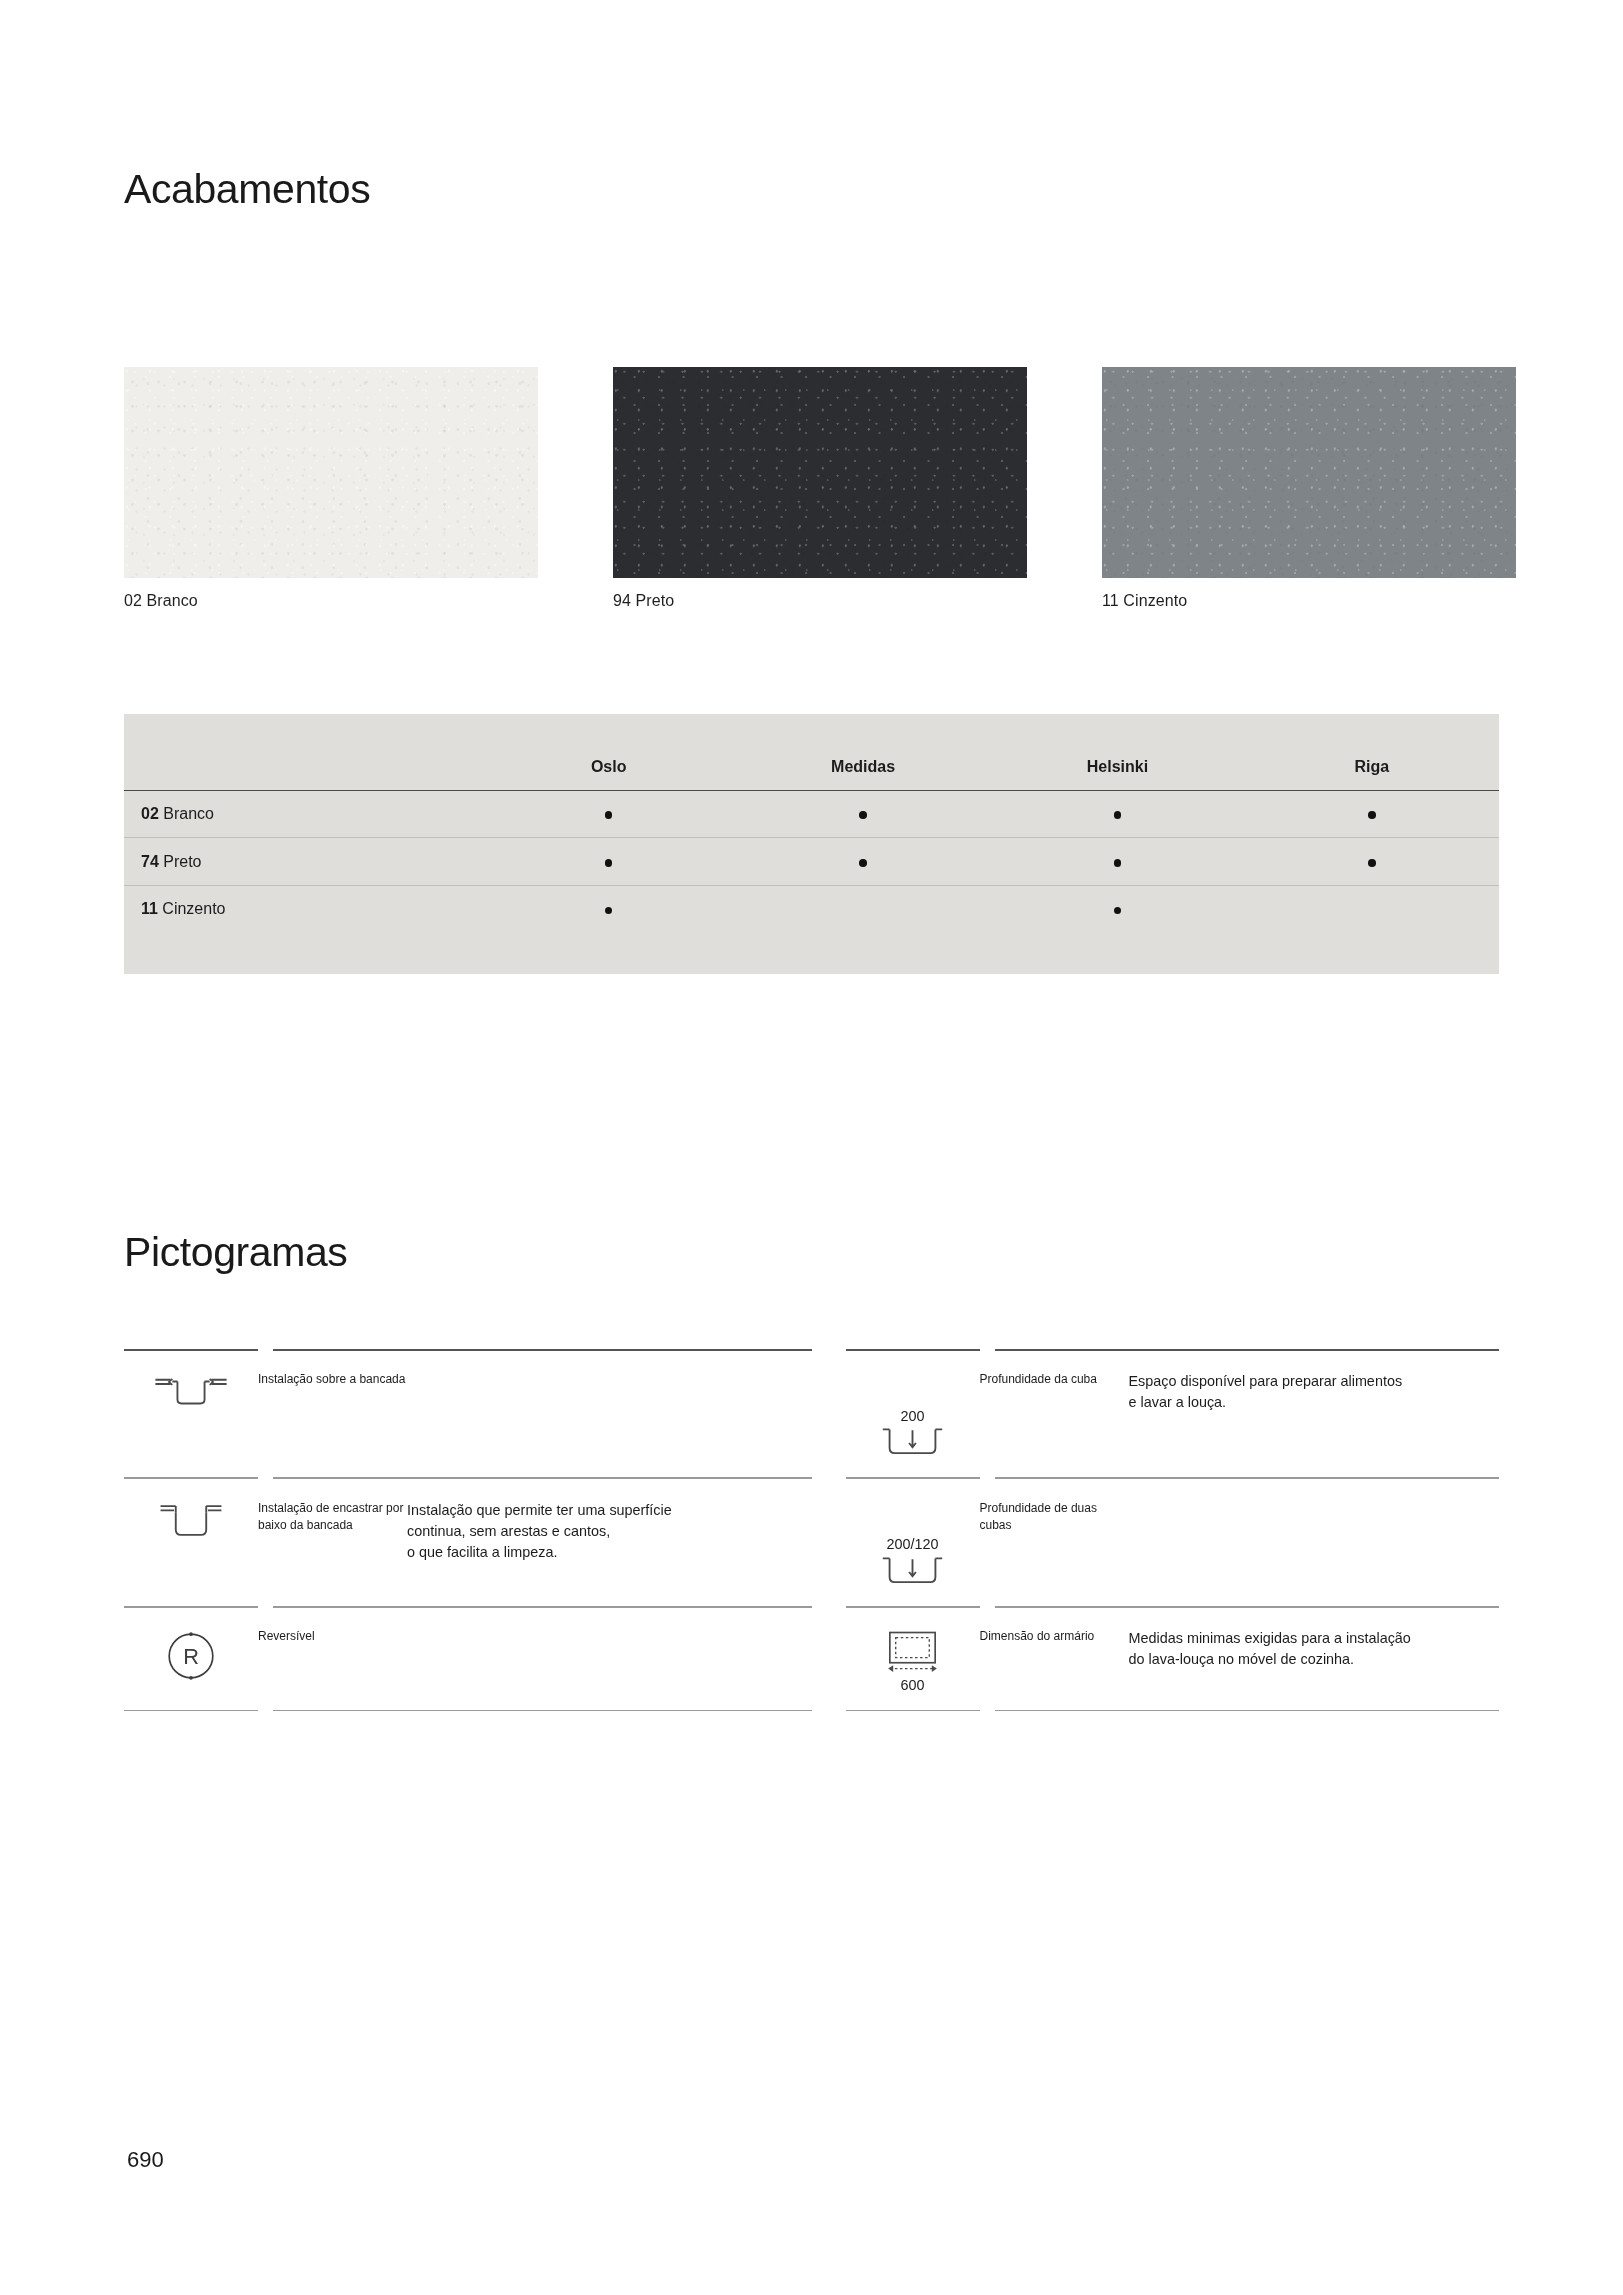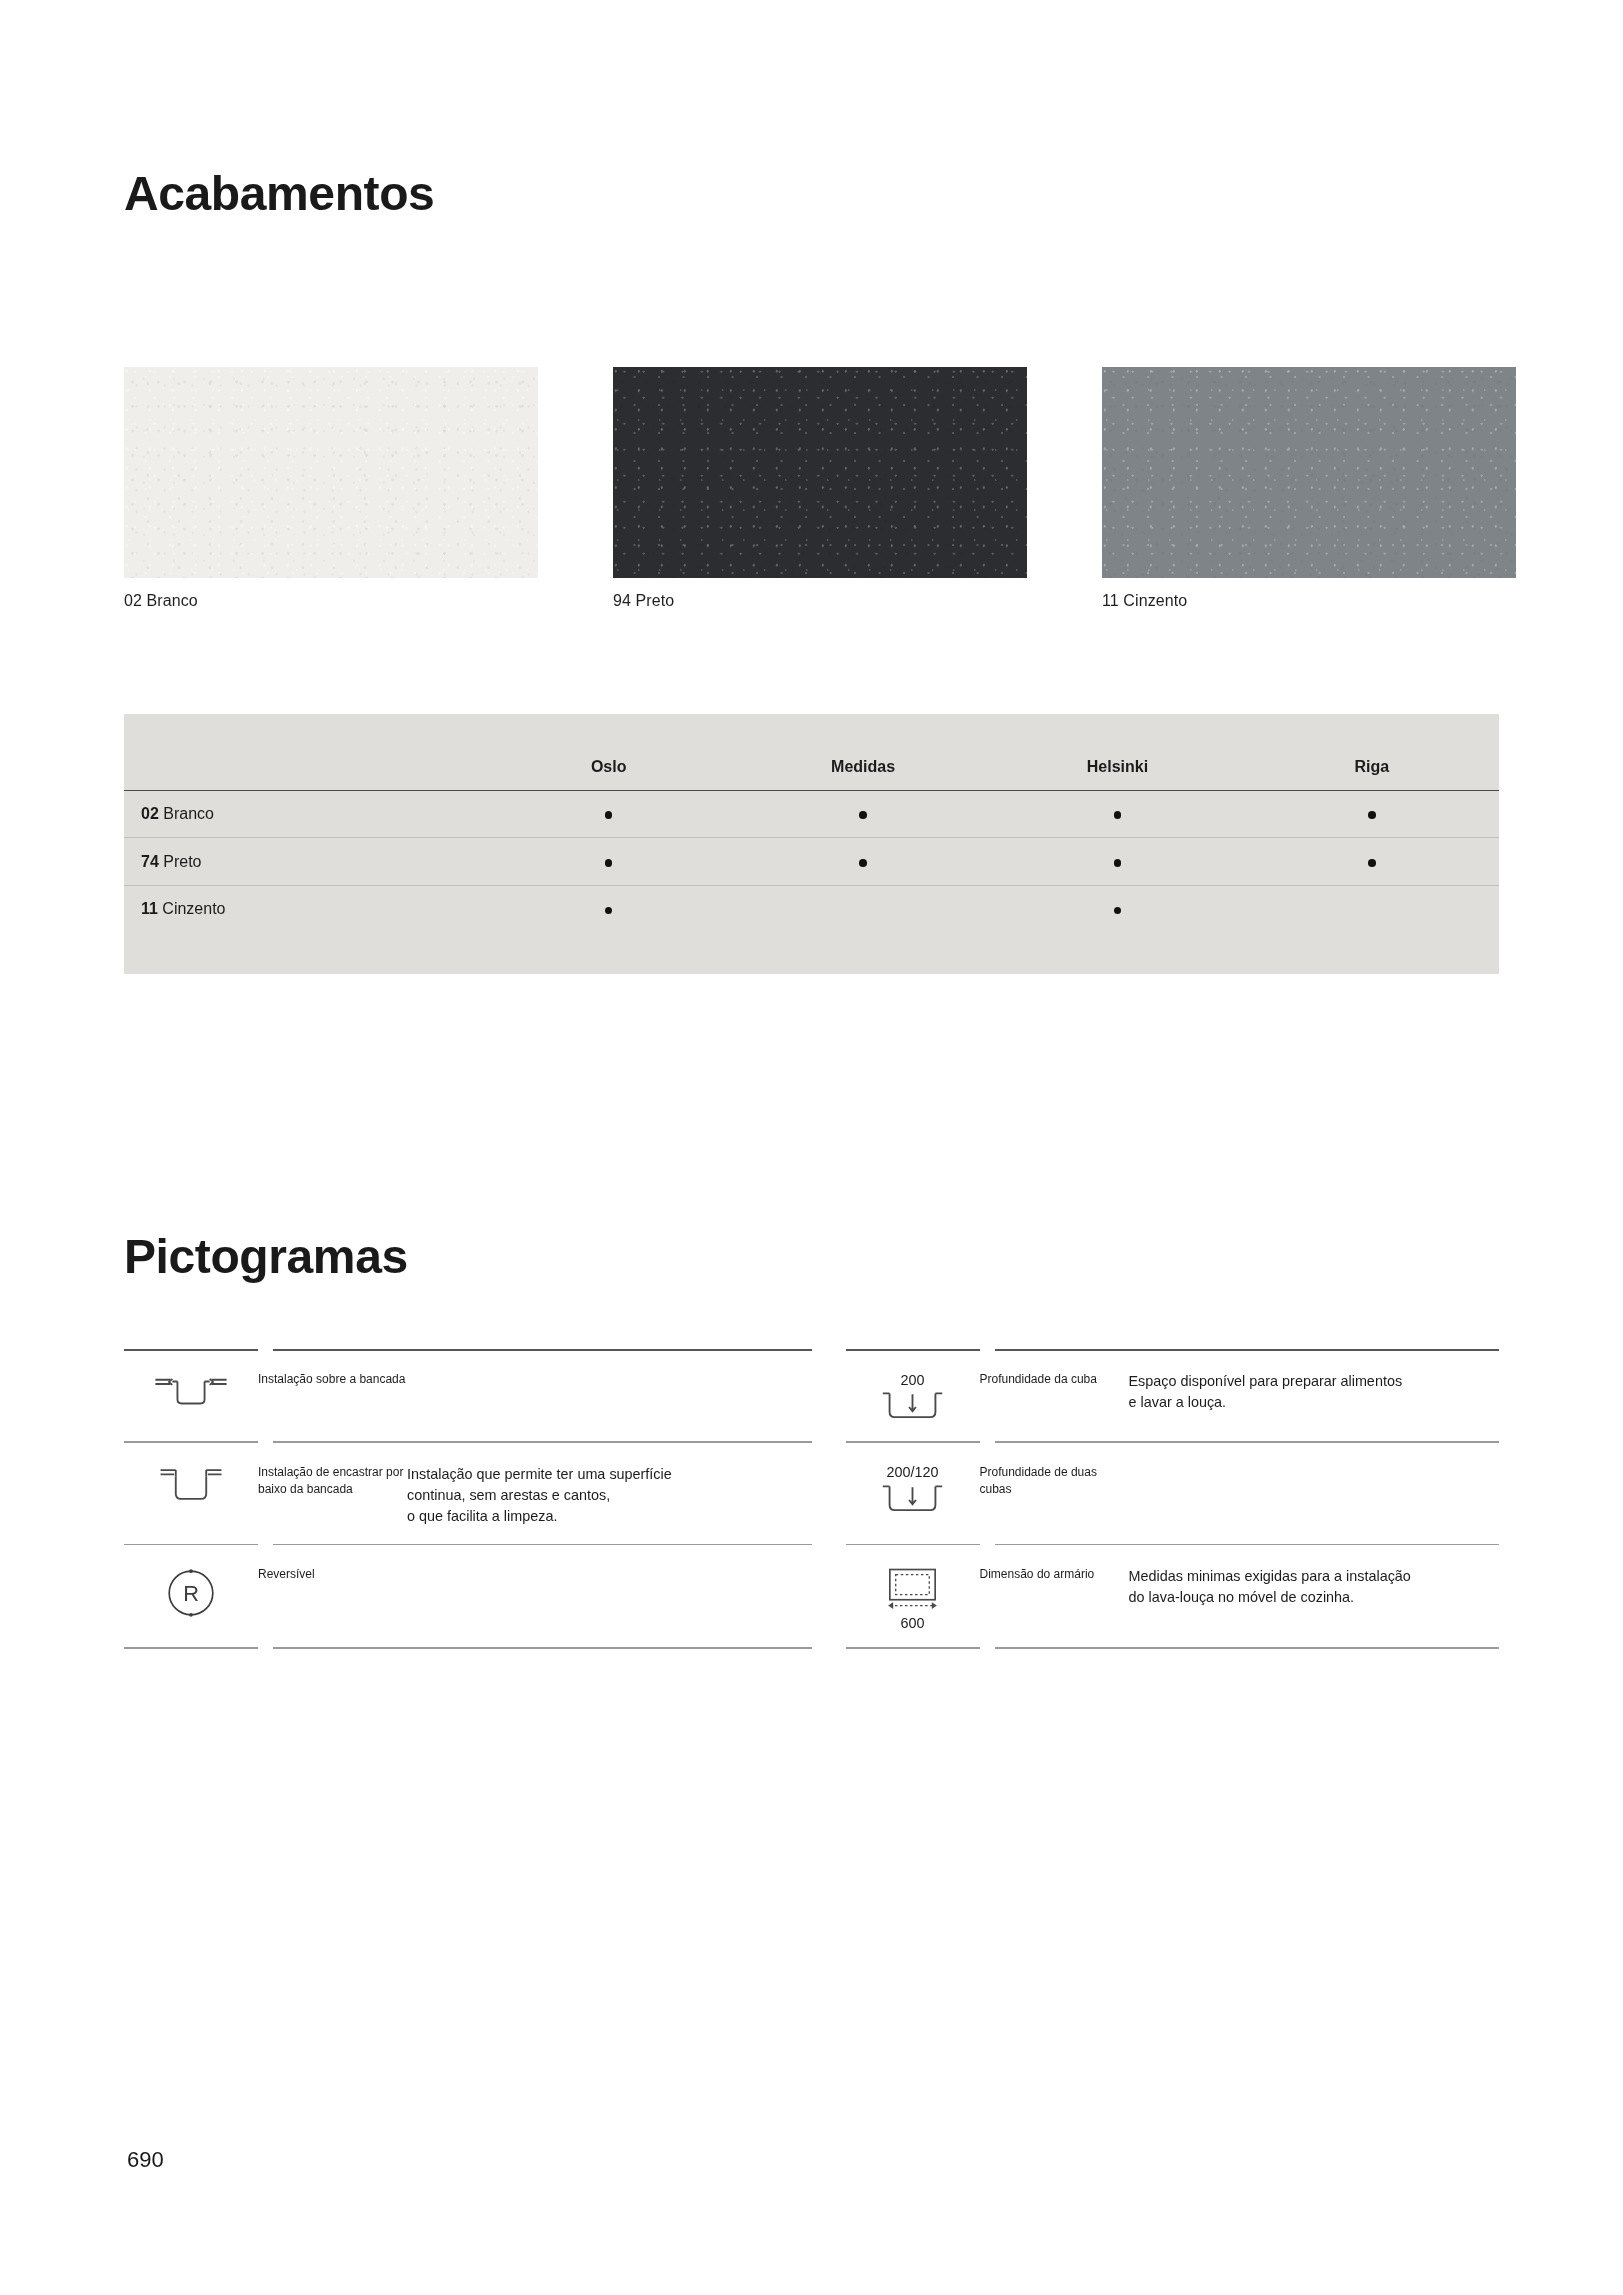--- a/index.html
+++ b/index.html
@@ -7,22 +7,22 @@
     width: 1623px;
     background: #ffffff;
     font-family: "Liberation Sans", sans-serif;
     color: #1a1a1a;
   }
   body { width: 1623px; height: 2295px; position: relative; overflow: hidden; }
 
   
   .page-heading {
     position: absolute;
-    font-size: 48px;
-    font-weight: 700;
+    font-size: 41px;
+    font-weight: 400;
     letter-spacing: -0.4px;
     color: #1a1a1a;
   }
   #heading-acabamentos { left: 124px; top: 166px; }
   #heading-pictogramas { left: 124px; top: 1229px; }
 
   
   #swatch-row {
     position: absolute;
     left: 124px;
@@ -153,20 +153,21 @@
     color: #1c1c1c;
     padding-top: 3.4px;
   }
   .picto-desc .line { display: block; }
 
   .icon-measure-label {
     font-size: 14.4px;
     color: #1c1c1c;
     text-align: center;
     line-height: 1;
+    margin-top: 36px;
   }
   .icon-stack { display: flex; flex-direction: column; align-items: center; }
 
   
   #page-number {
     position: absolute;
     left: 127px;
     top: 2147px;
     font-size: 22px;
     font-weight: 400;

